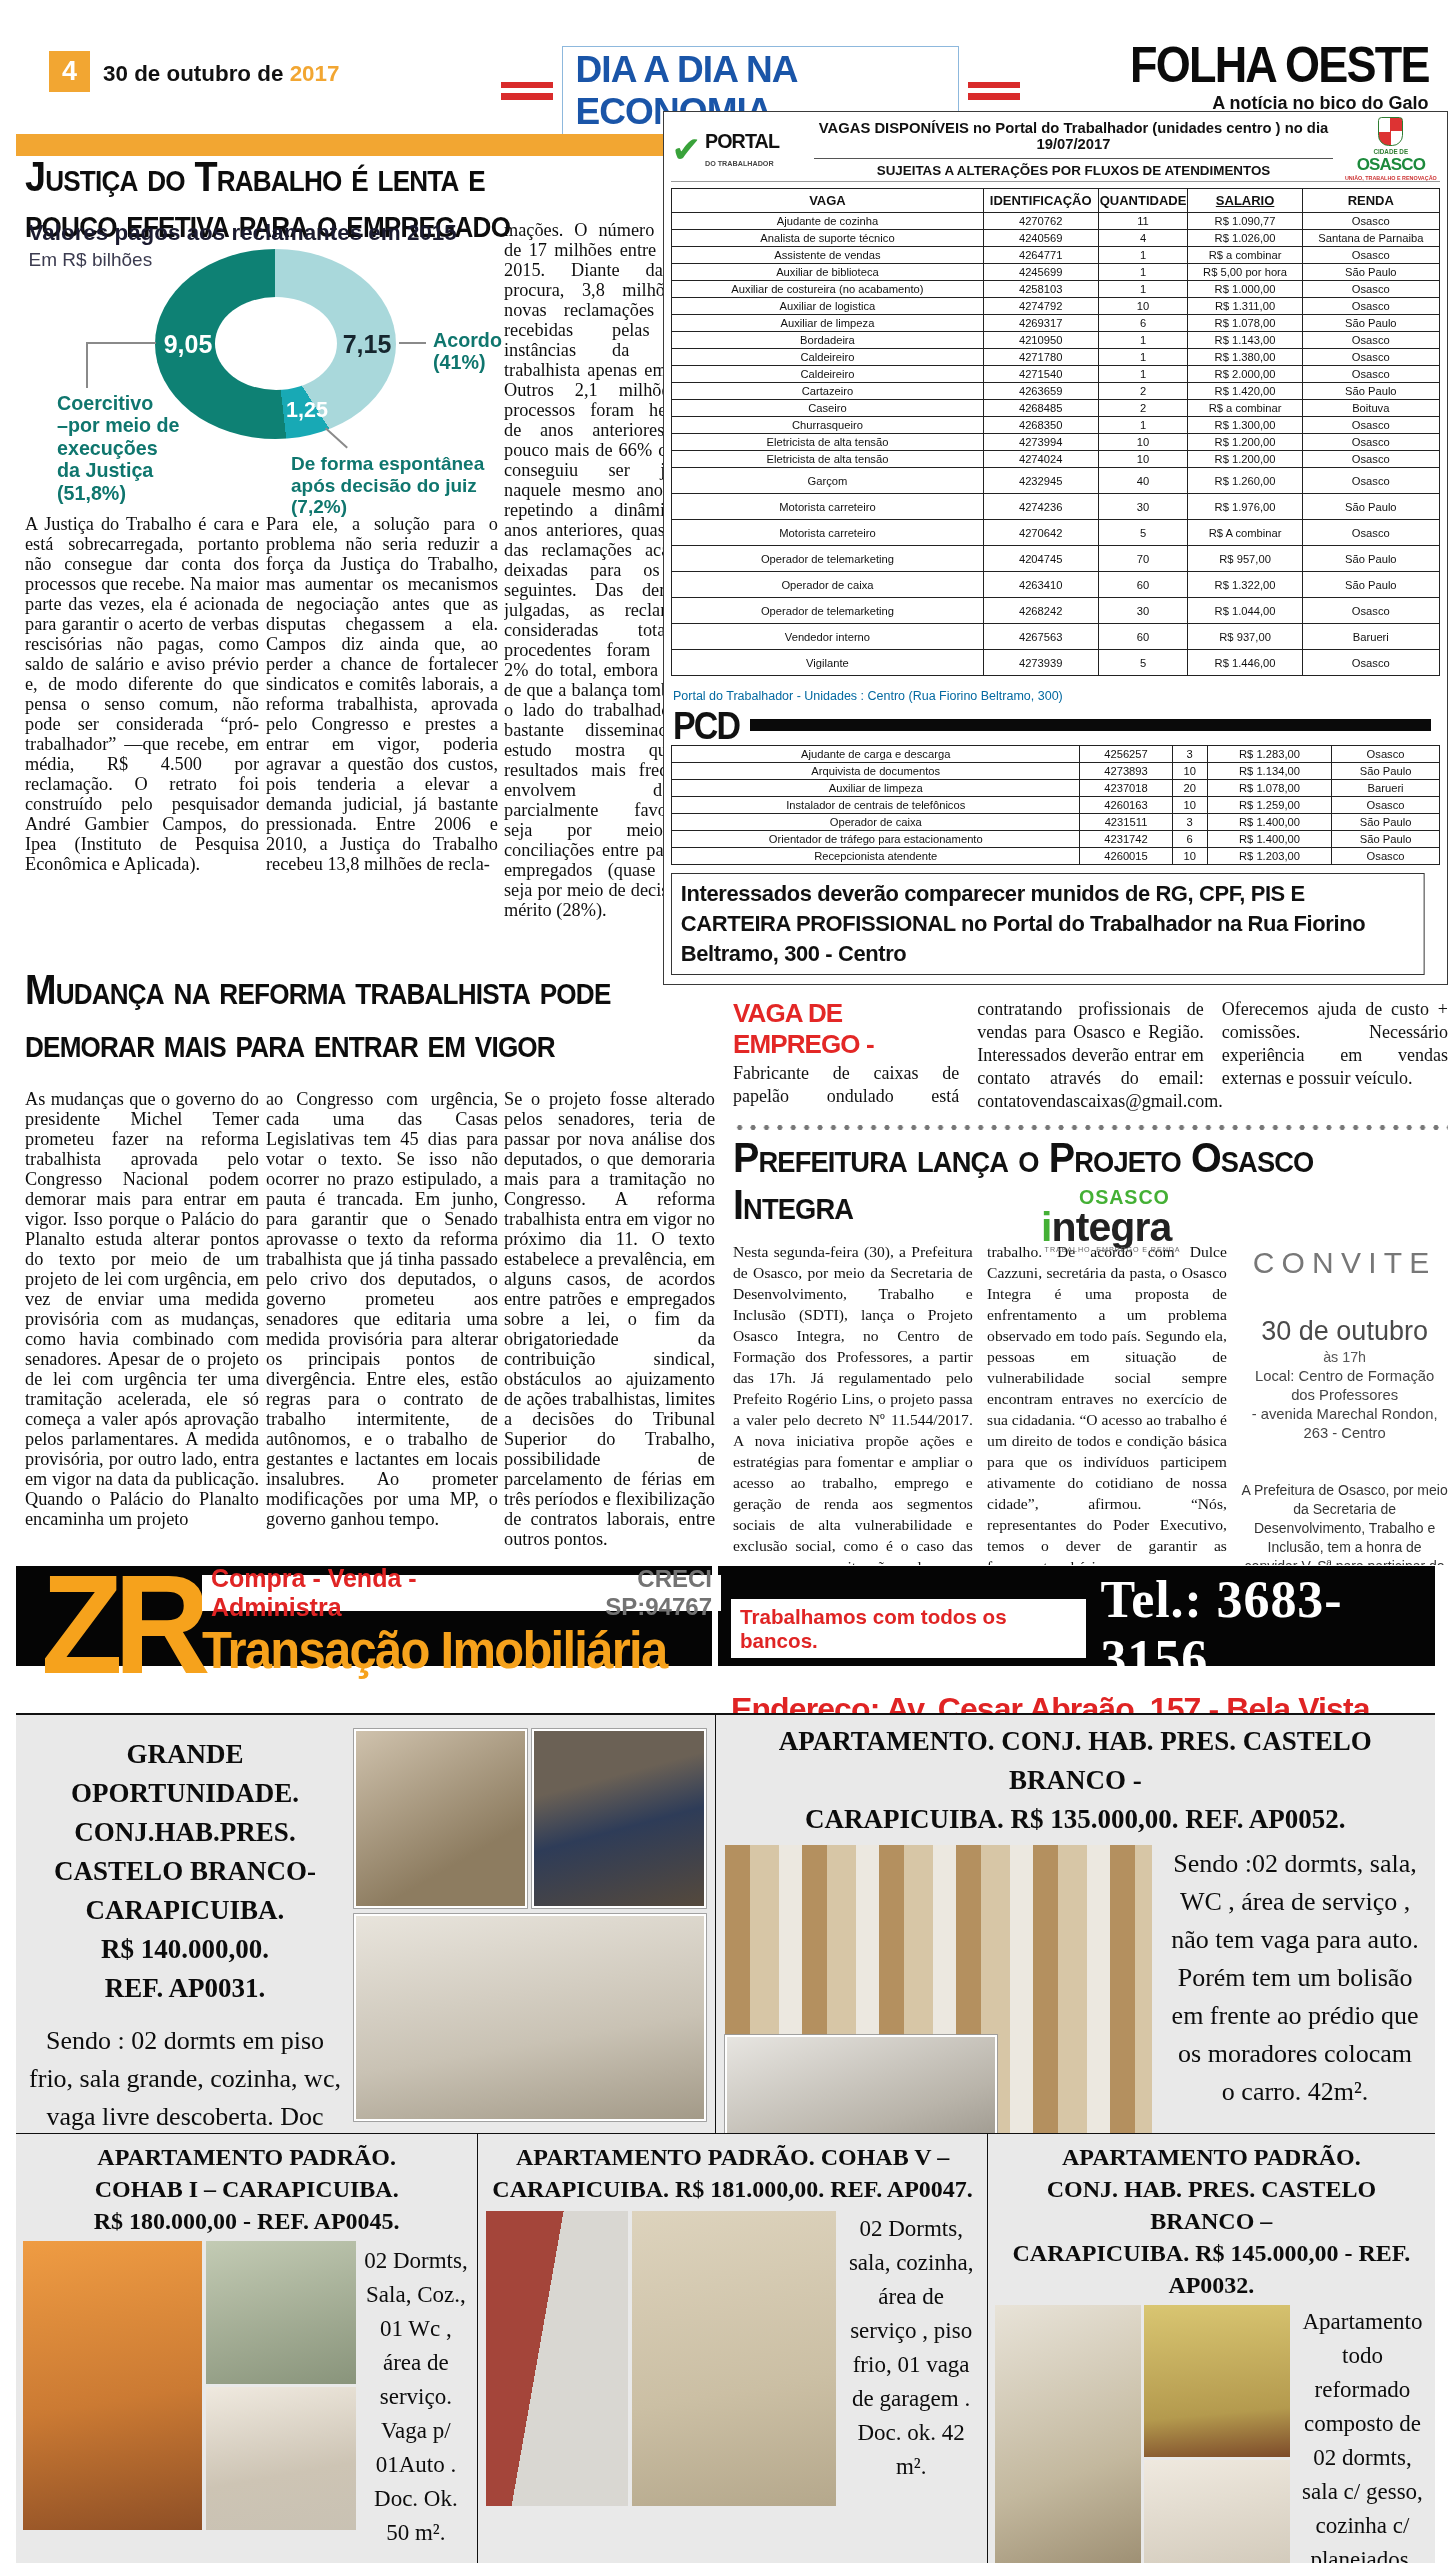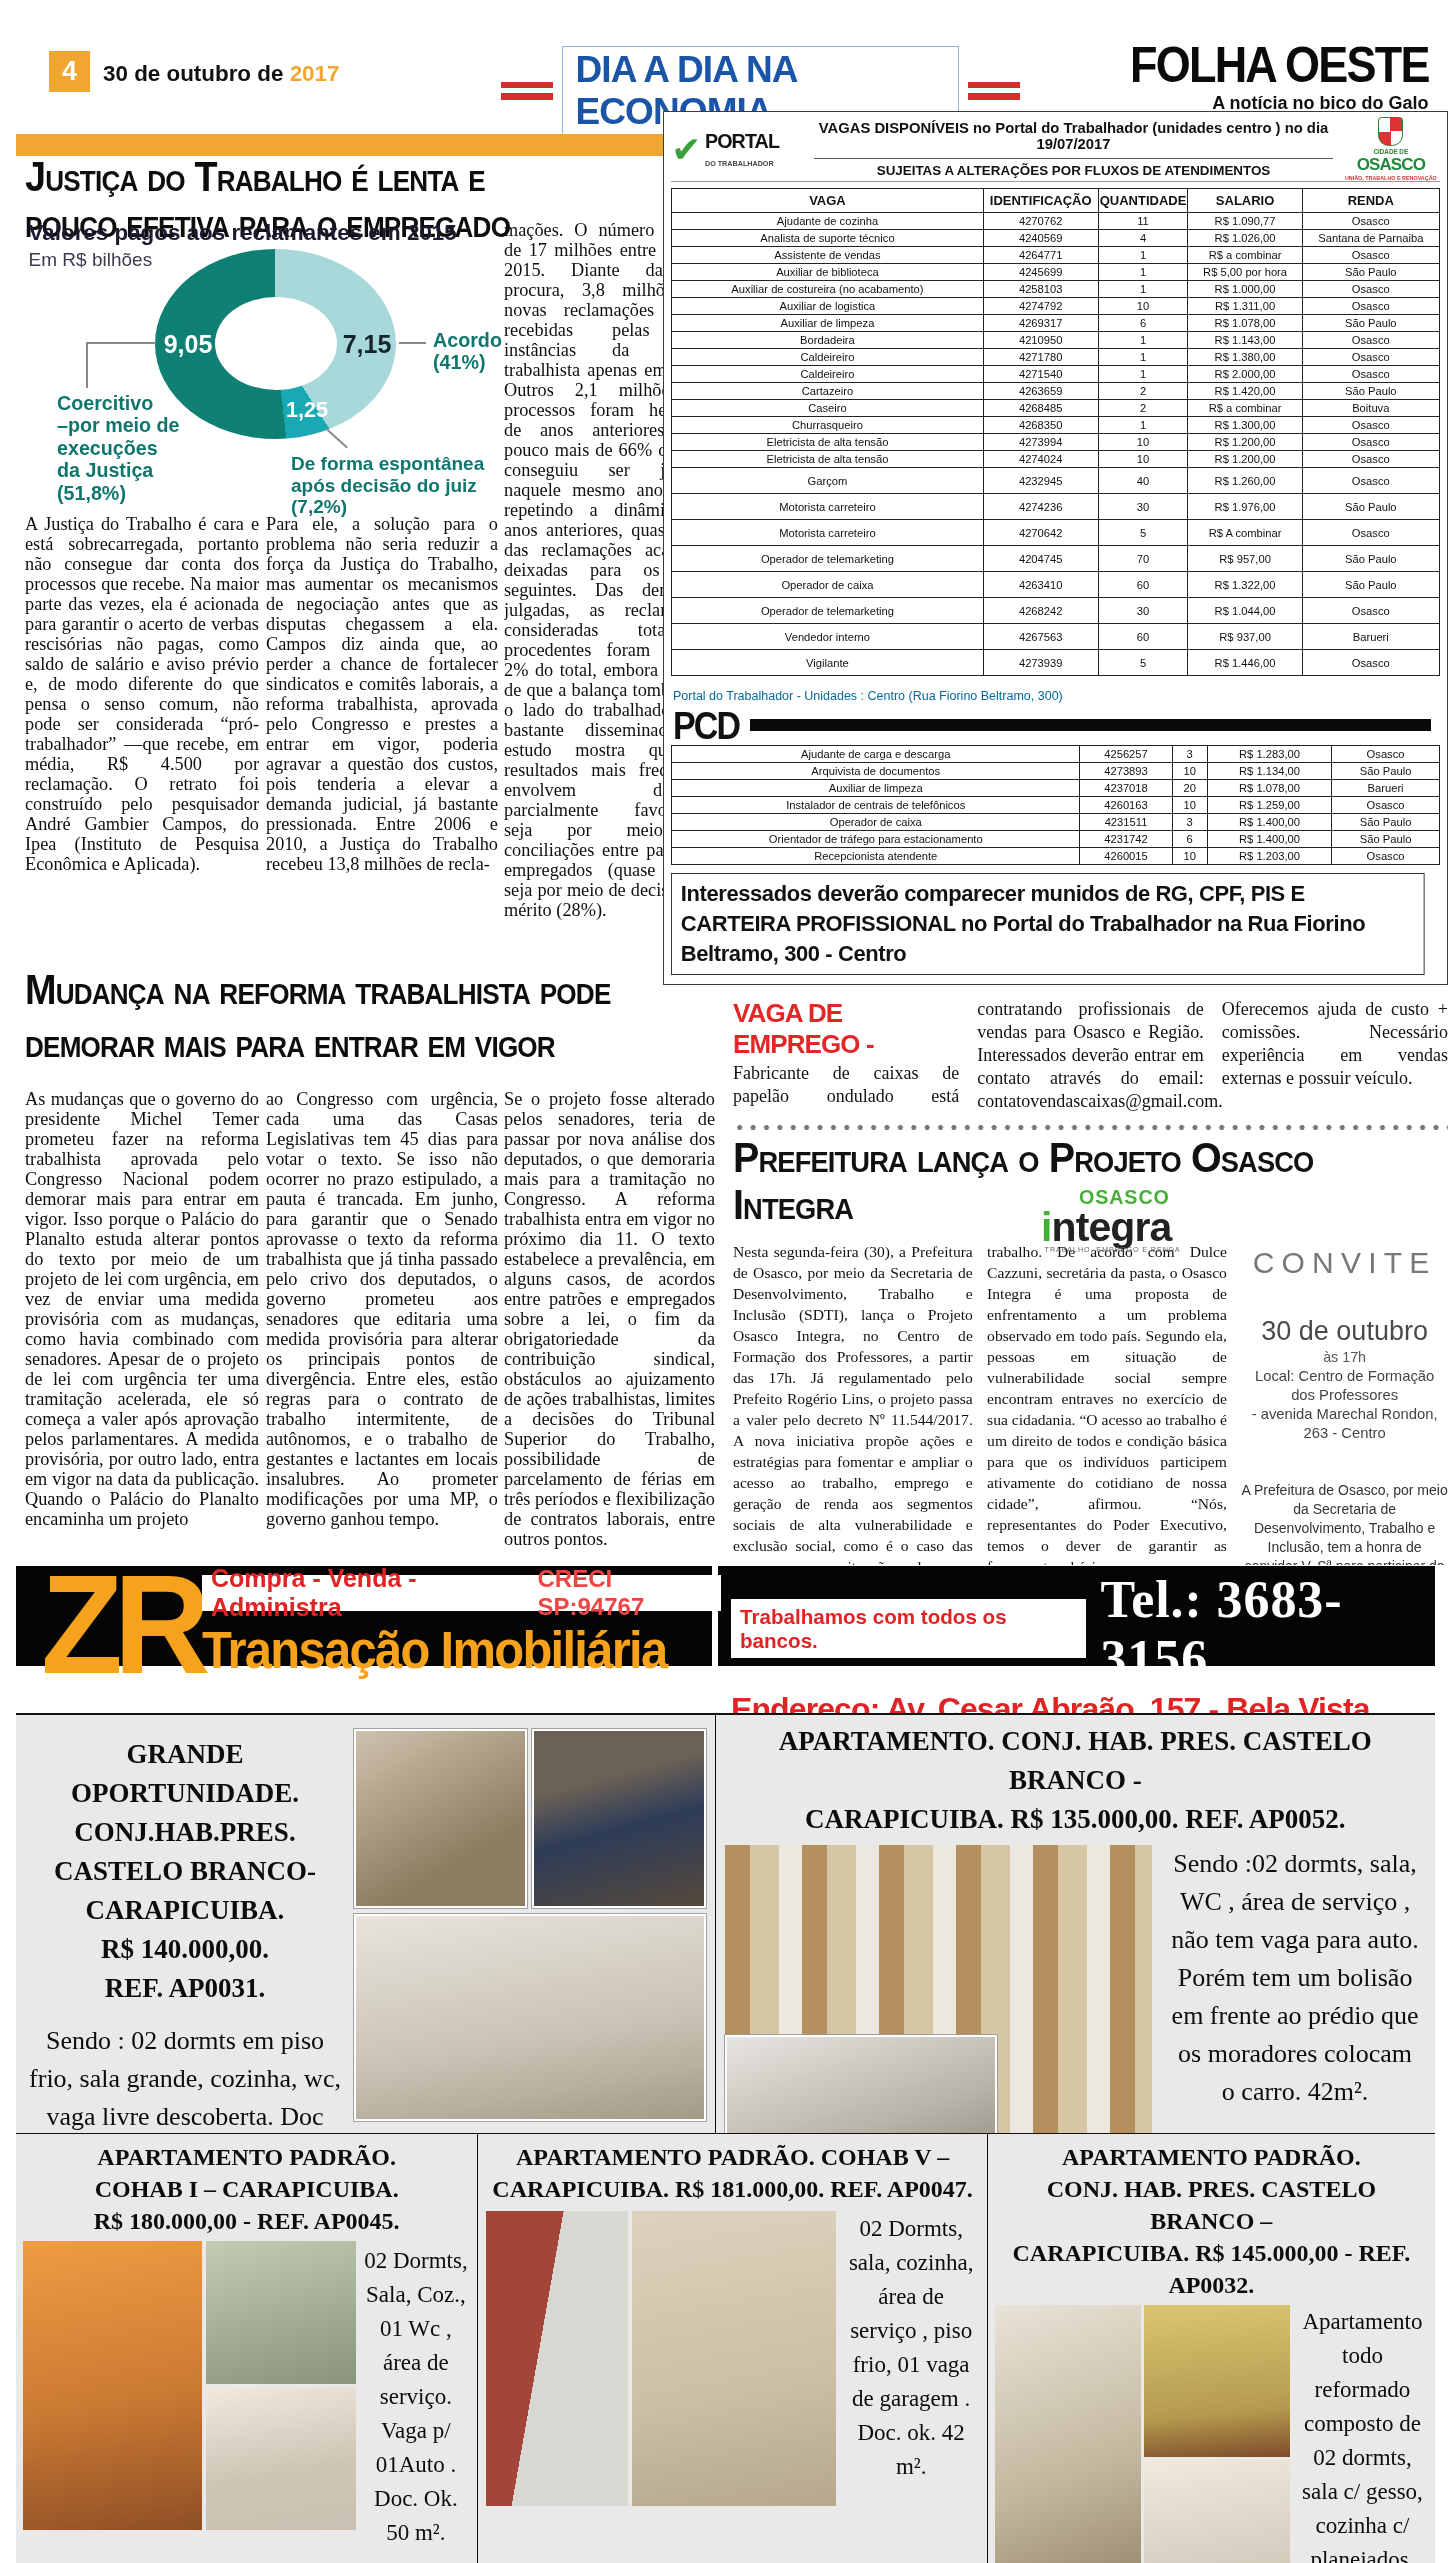--- a/index.html
+++ b/index.html
@@ -89,21 +89,21 @@
   .cv-time{font:400 14.3px "Liberation Sans",sans-serif;margin-top:1.8px;}
   .cv-loc{font:400 14.8px/19px "Liberation Sans",sans-serif;white-space:pre-line;color:#444;margin-top:1.8px;}
   .cv-text{font:400 14px/19px "Liberation Sans",sans-serif;color:#333;margin-top:38px;text-align:center;}
   
   #zr{position:absolute;left:16px;top:1566px;width:1419px;height:100px;background:#050505;}
   .zr-letters{position:absolute;left:25px;top:-12.5px;font:900 134px/141px "Liberation Sans",sans-serif;
               color:#f6a21c;letter-spacing:-9px;transform:scaleY(1.05);}
   .creci{position:absolute;left:186px;top:9px;width:501px;height:36px;background:#fff;display:flex;
          align-items:center;gap:9px;padding:0 9px;}
   .creci .r{font:800 25px "Liberation Sans",sans-serif;color:#e02424;}
-  .creci .b{font:700 24px "Liberation Sans",sans-serif;color:#ef4444;}
+  .creci .b{font:700 24px "Liberation Sans",sans-serif;color:#737373;text-align:right;}
   .zr-name{position:absolute;left:186px;top:55px;font:800 51px "Liberation Sans",sans-serif;color:#f6a21c;
            letter-spacing:-1.8px;transform:scaleX(.96);transform-origin:0 0;}
   .zr-gap{position:absolute;left:696px;top:0;width:6.3px;height:141px;background:#fff;}
   .zr-right{position:absolute;left:715px;top:3.6px;width:706px;}
   .zr-row1{display:flex;align-items:center;gap:14.3px;}
   .banks{background:#fff;color:#e02424;font:800 20.6px "Liberation Sans",sans-serif;padding:5.4px 9px;}
   .tel{font:700 52px "Liberation Serif",serif;color:#fff;letter-spacing:0.9px;}
   .zr-red{font:800 32px "Liberation Sans",sans-serif;color:#e02424;letter-spacing:-0.9px;margin-top:3.6px;
           text-shadow:0 0 1.8px #fff,0.9px 0.9px 0 #fff,-0.9px -0.9px 0 #fff,0.9px -0.9px 0 #fff,-0.9px 0.9px 0 #fff;}
   
@@ -245,21 +245,21 @@
           <div class="city-sub">UNIÃO, TRABALHO E RENOVAÇÃO</div>
         </div>
       </div>
 
       <table class="jobs">
         <thead>
           <tr>
             <th style="width:41%;">VAGA</th>
             <th style="width:15%;">IDENTIFICAÇÃO</th>
             <th style="width:11%;">QUANTIDADE</th>
-            <th style="width:15%;">SALARIO</th>
+            <th style="width:15%;text-decoration:underline;">SALARIO</th>
             <th style="width:18%;">RENDA</th>
           </tr>
         </thead>
         <tbody id="mainjobs">
             <tr>
               <td>Ajudante de cozinha</td>
               <td>4270762</td>
               <td>11</td>
               <td>R$ 1.090,77</td>
               <td>Osasco</td>

